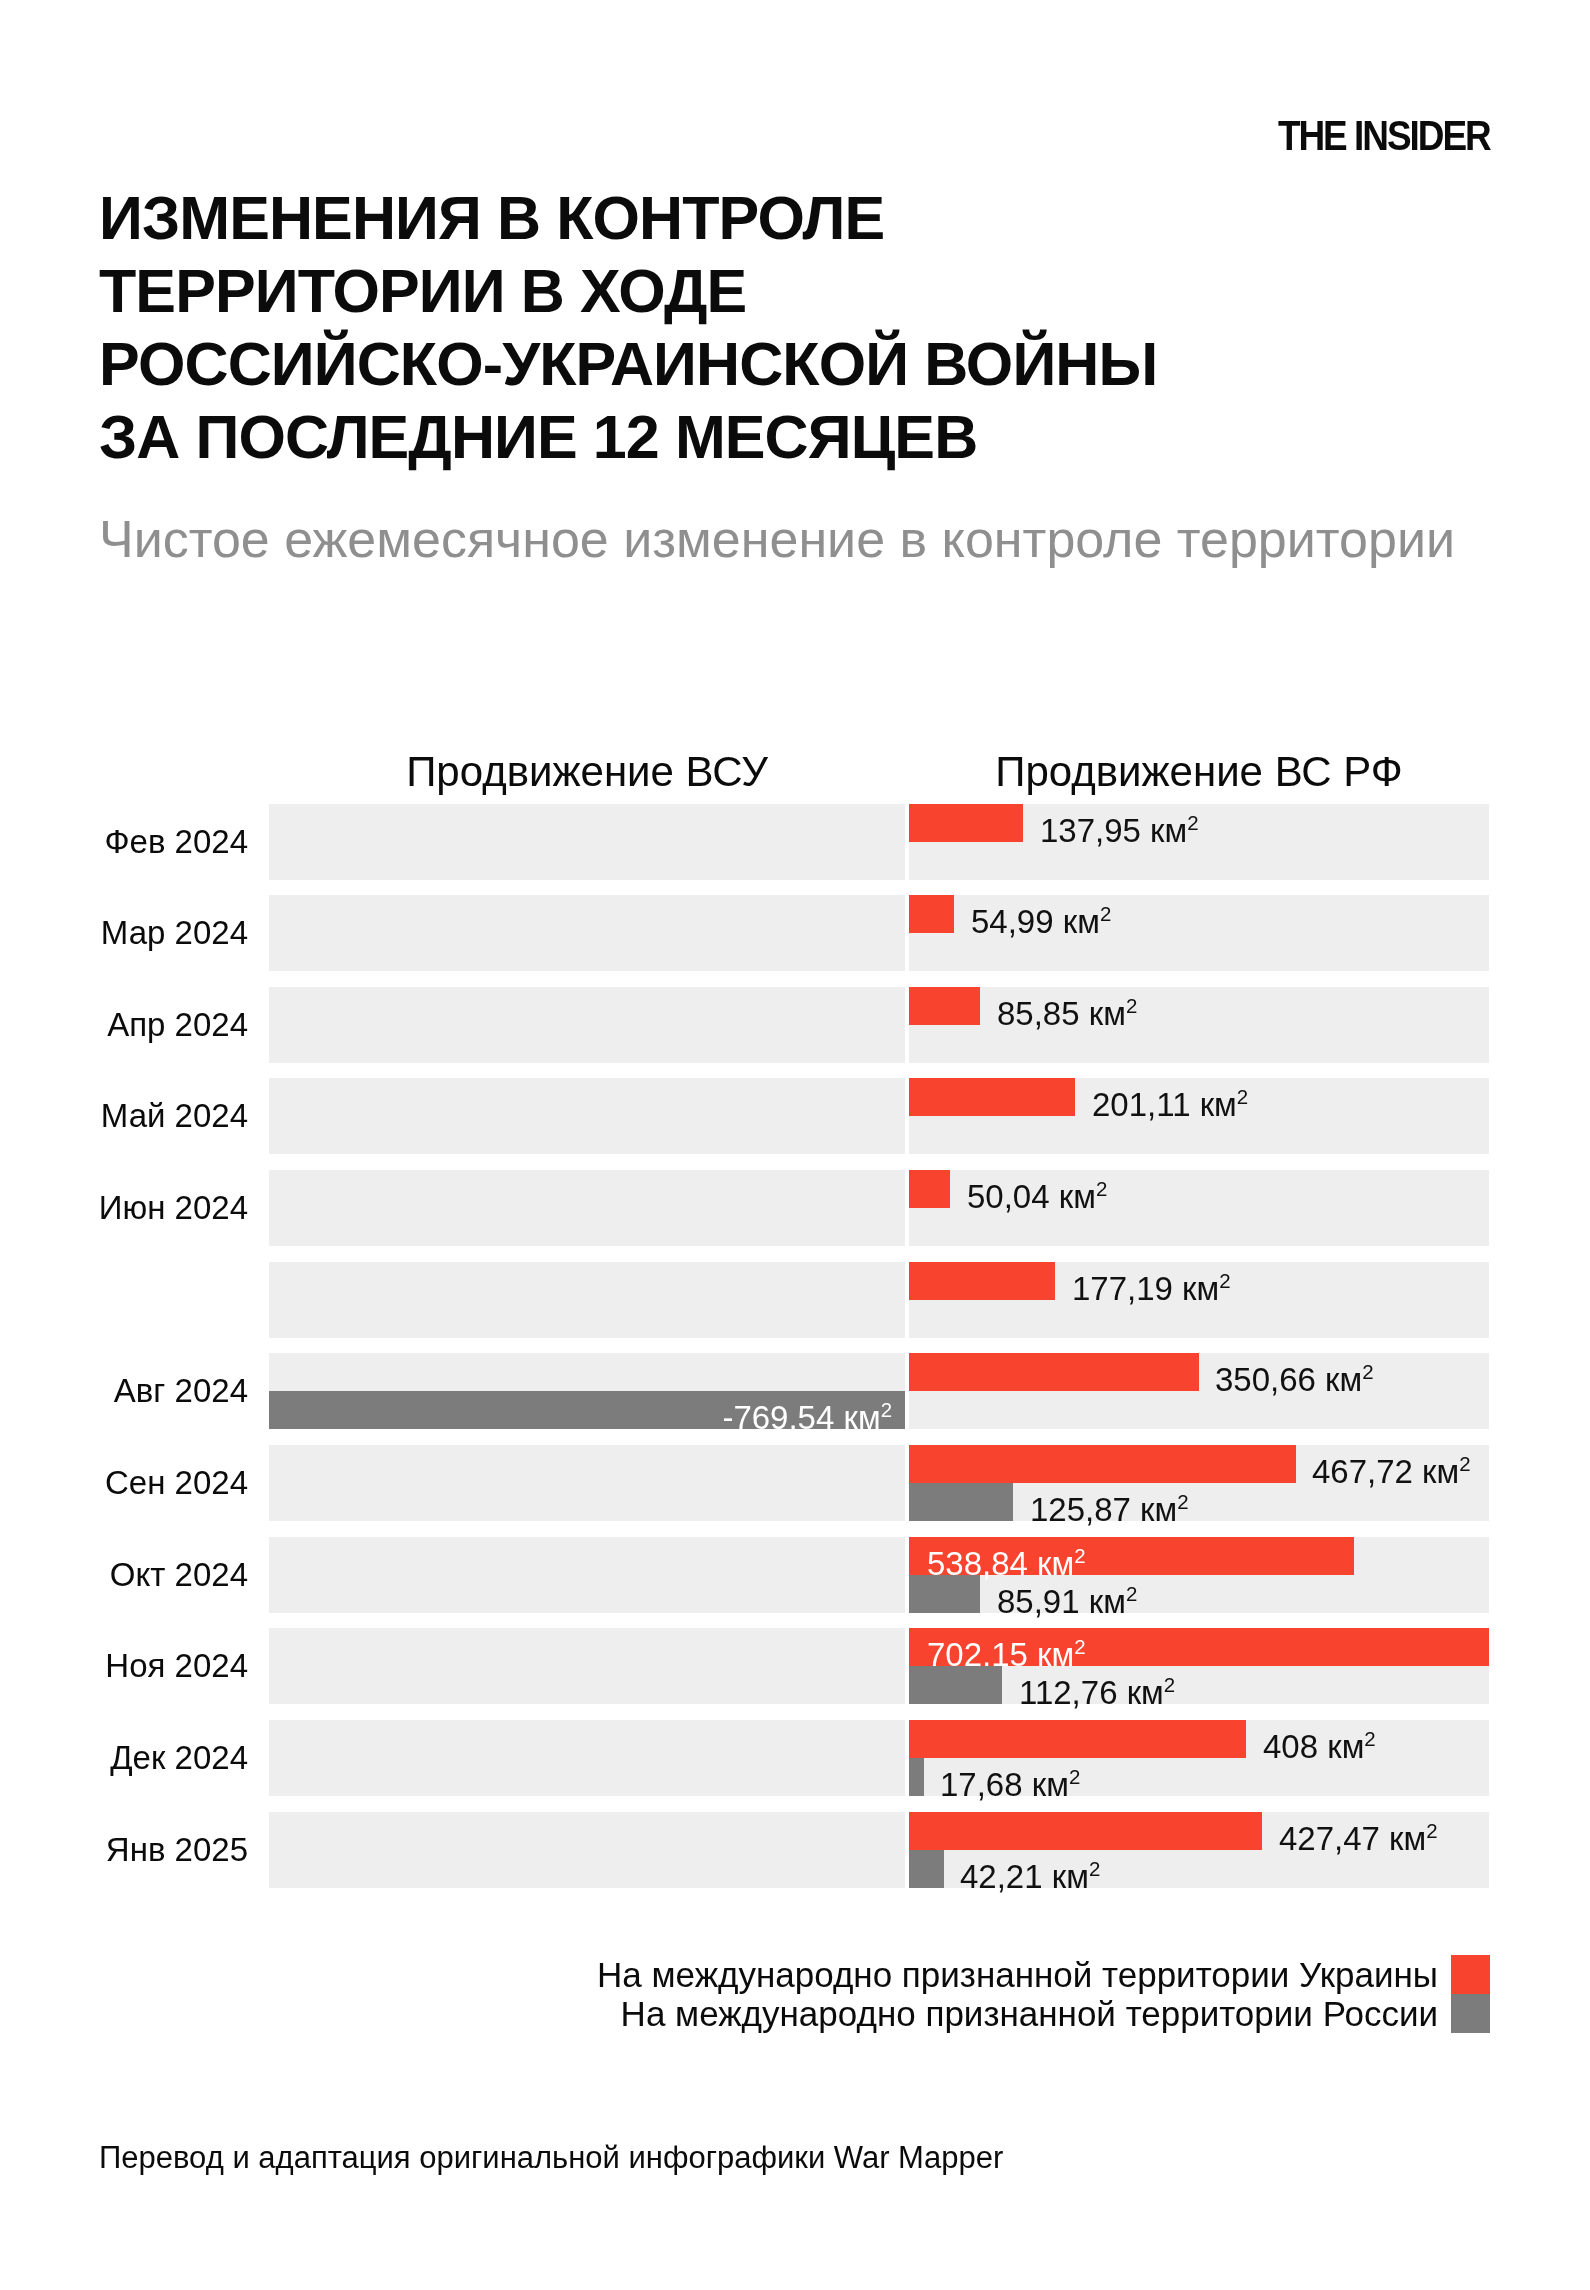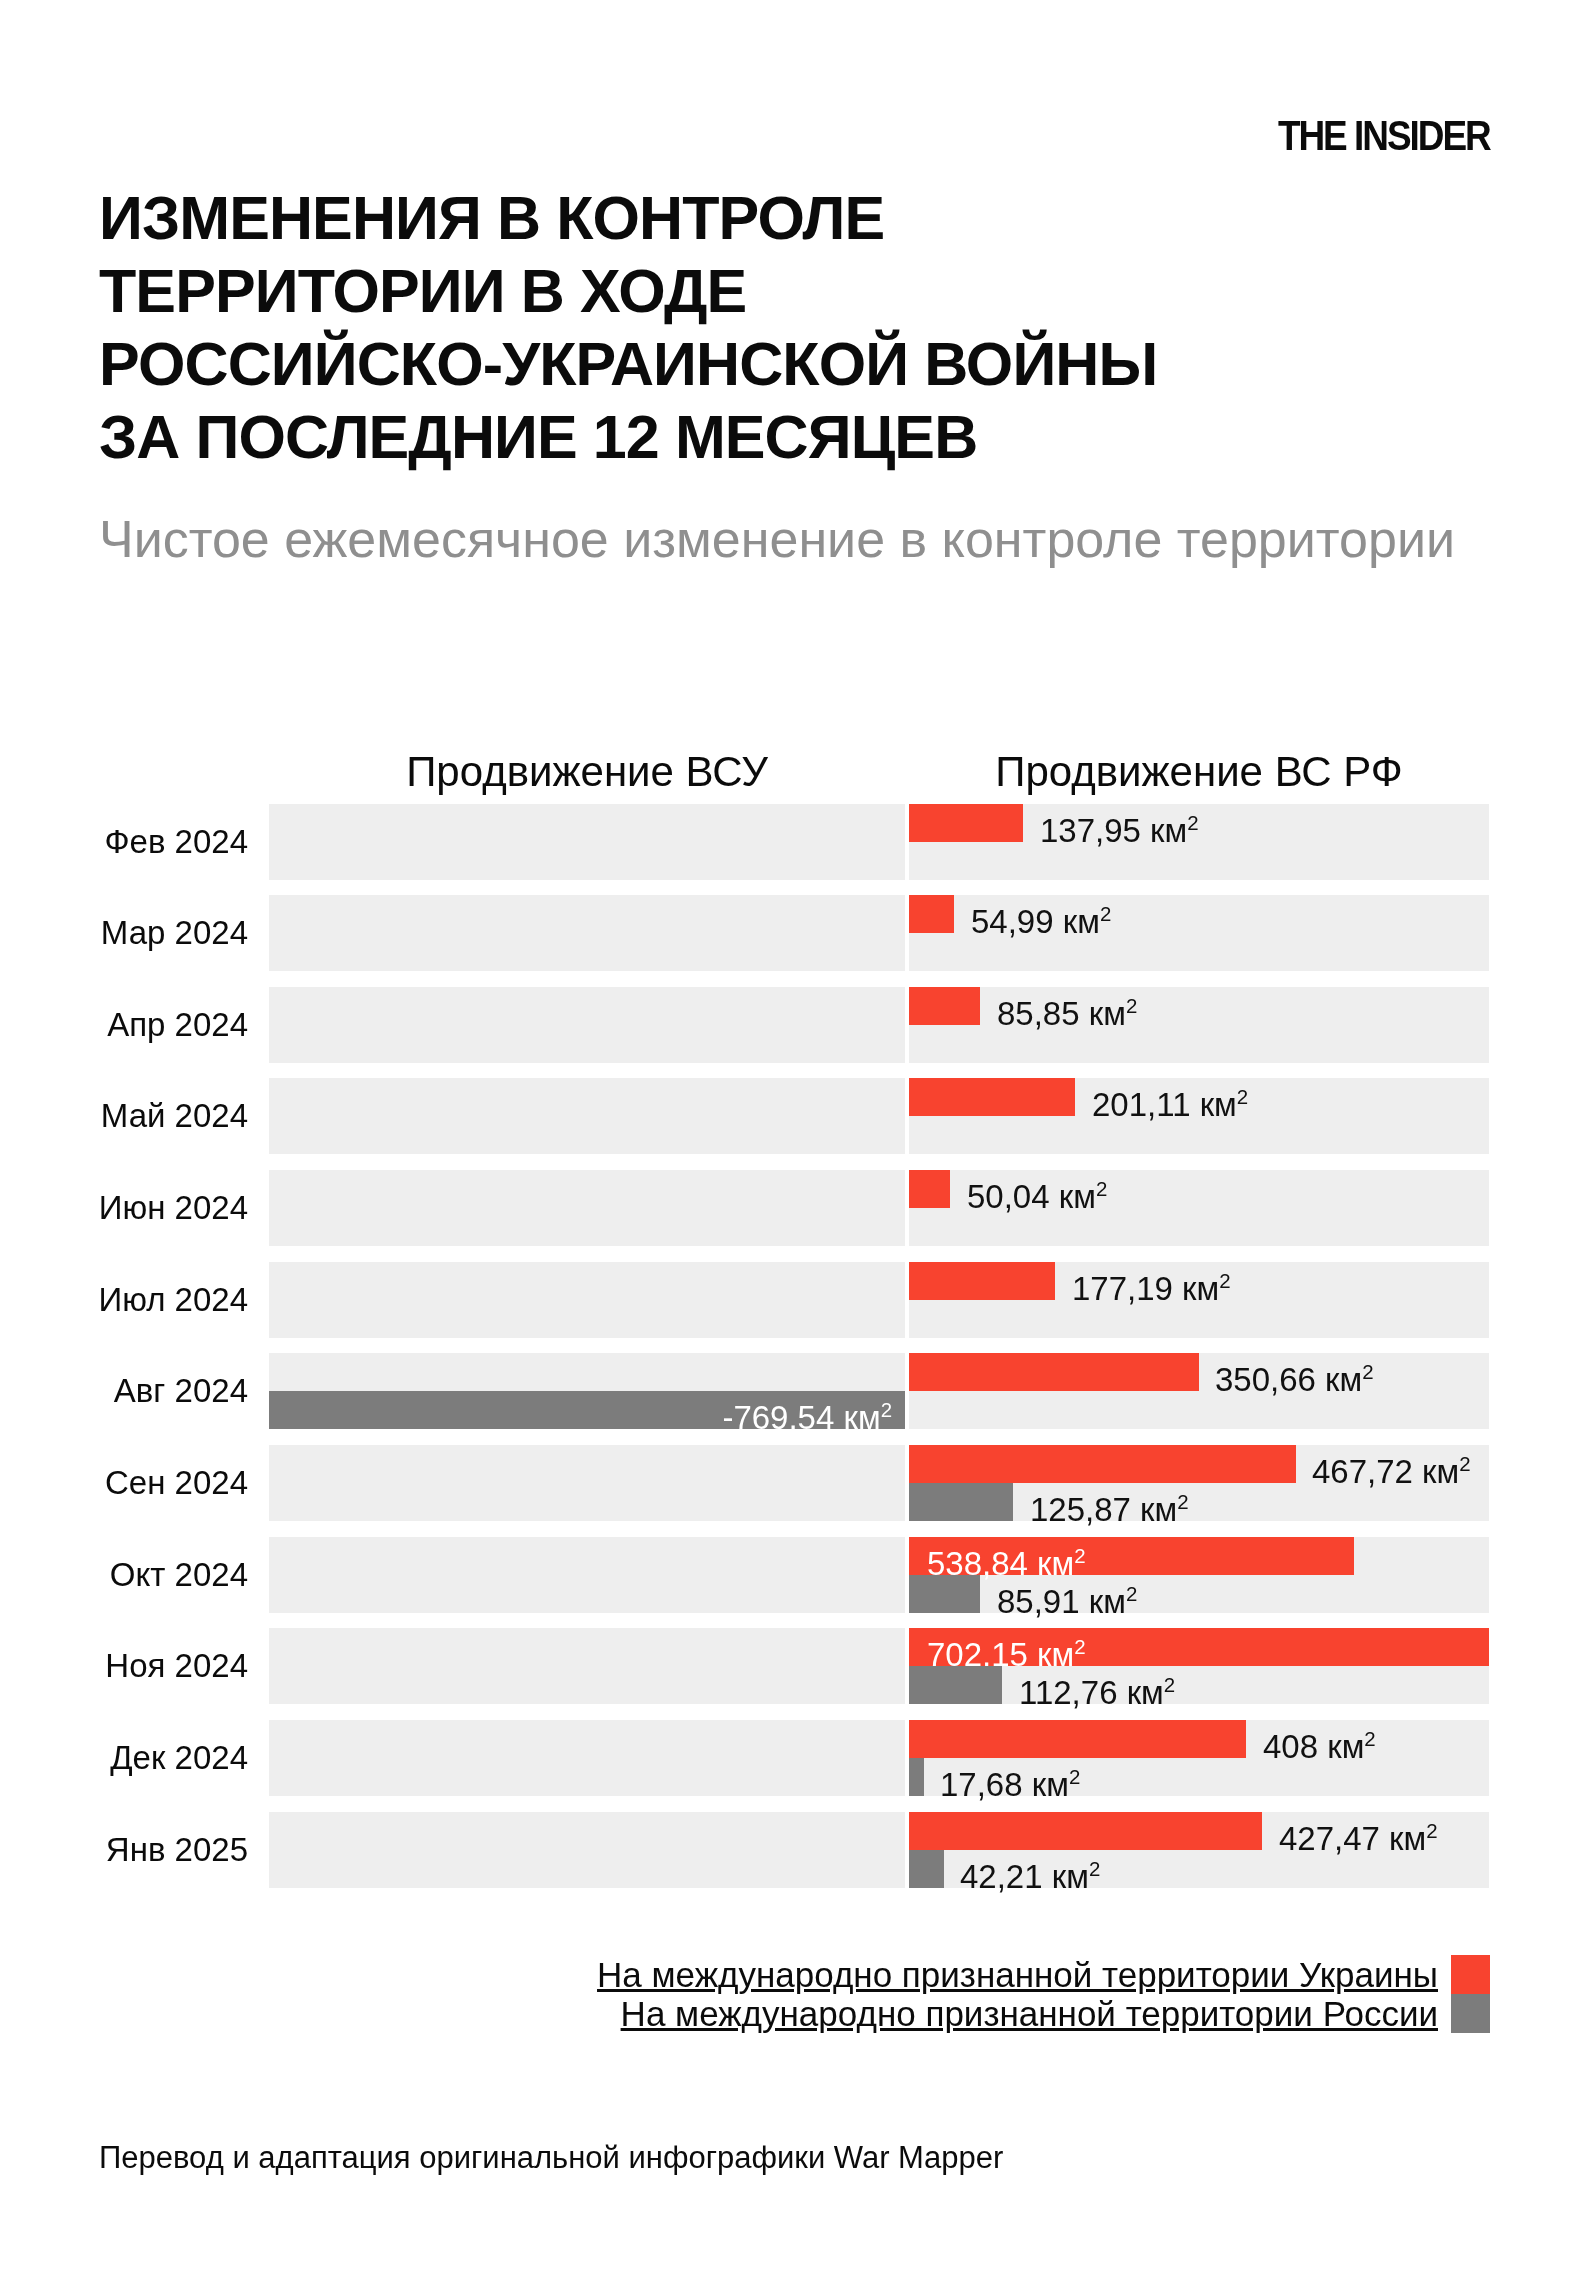--- a/index.html
+++ b/index.html
@@ -13,21 +13,21 @@
   .col-header{position:absolute;top:700px;font-size:42px;text-align:center;white-space:nowrap;margin-top:48px;}
   .col-header.left{left:269px;width:636px;}
   .col-header.right{left:909px;width:580px;}
   .row{position:absolute;left:0;width:1591px;}
   .month{position:absolute;left:37px;width:211px;text-align:right;font-size:33px;}
   .track{position:absolute;left:269px;width:1220px;height:100%;background:#EEEEEE;}
   .divider{position:absolute;left:636px;top:0;width:3.7px;height:100%;background:#ffffff;}
   .bar{position:absolute;}
   .vlabel{position:absolute;font-size:33px;white-space:nowrap;}
   .vlabel sup{font-size:62%;}
-  .legend-item{position:absolute;right:101px;height:39px;display:flex;text-decoration:underline;}
+  .legend-item{position:absolute;right:101px;height:39px;display:flex;}
   .legend-label{font-size:35px;white-space:nowrap;margin-right:13px;}
   .legend-swatch{width:39px;height:39px;flex:0 0 auto;}
   .footer{position:absolute;left:99px;top:2140px;font-size:31px;}
 </style>
 </head>
 <body>
 
 <div class="page">
 
   <div class="logo">THE INSIDER</div>
@@ -79,21 +79,20 @@
       </div>
       <div class="row" style="top: 1170px; height: 76px;">
         <div class="month" style="line-height: 76px;">Июн 2024</div>
         <div class="track" style="background: rgb(238, 238, 238);">
           <div class="divider"></div>
           <div class="bar" style="top: 0px; height: 38px; width: 41px; background: rgb(248, 67, 47); left: 640px;"></div>
           <div class="vlabel" style="top: 0px; height: 38px; line-height: 38px; left: 698px; color: rgb(17, 17, 17);">50,04 км<sup>2</sup></div>
         </div>
       </div>
       <div class="row" style="top: 1262px; height: 76px;">
-        <div class="month" style="line-height: 76px;">Июл 2024</div>
         <div class="track" style="background: rgb(238, 238, 238);">
           <div class="divider"></div>
           <div class="bar" style="top: 0px; height: 38px; width: 146px; background: rgb(248, 67, 47); left: 640px;"></div>
           <div class="vlabel" style="top: 0px; height: 38px; line-height: 38px; left: 803px; color: rgb(17, 17, 17);">177,19 км<sup>2</sup></div>
         </div>
       </div>
       <div class="row" style="top: 1353px; height: 76px;">
         <div class="month" style="line-height: 76px;">Авг 2024</div>
         <div class="track" style="background: rgb(238, 238, 238);">
           <div class="divider"></div>

